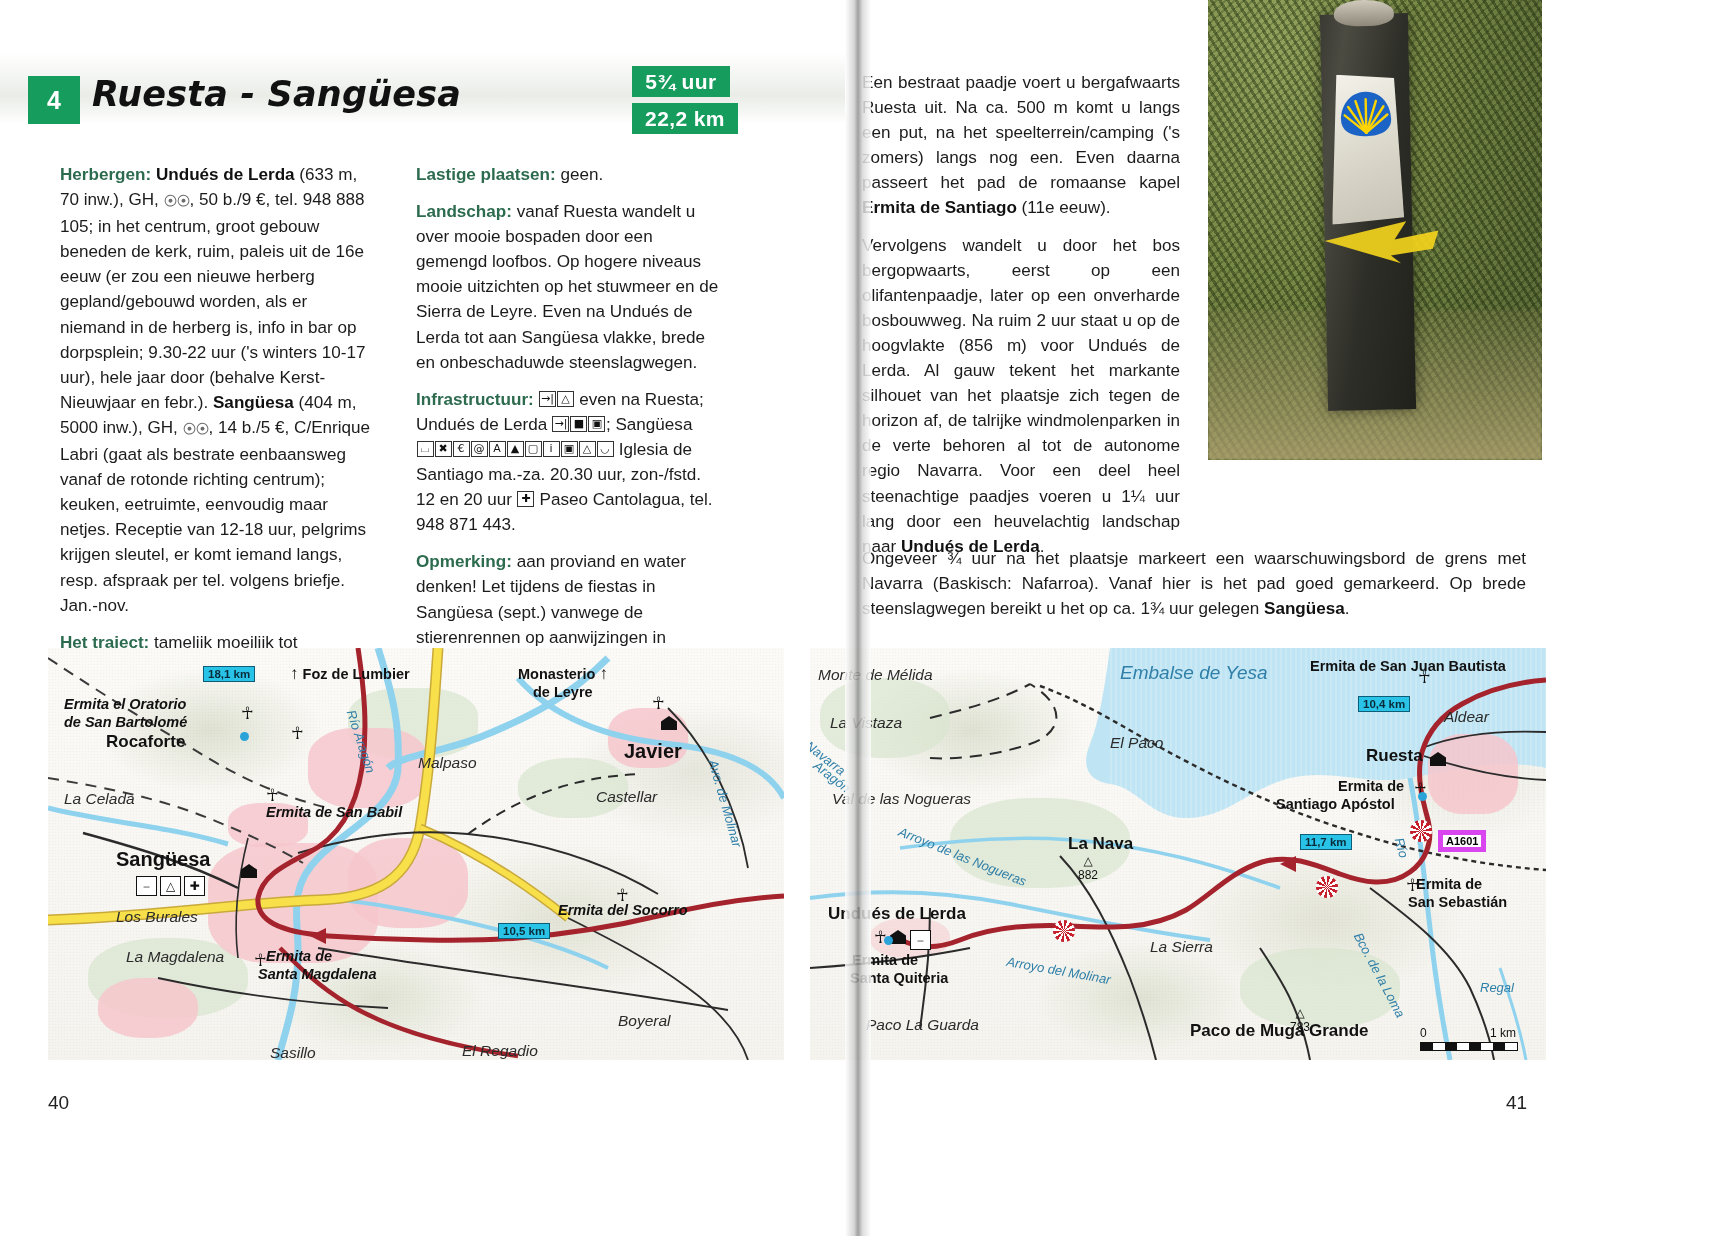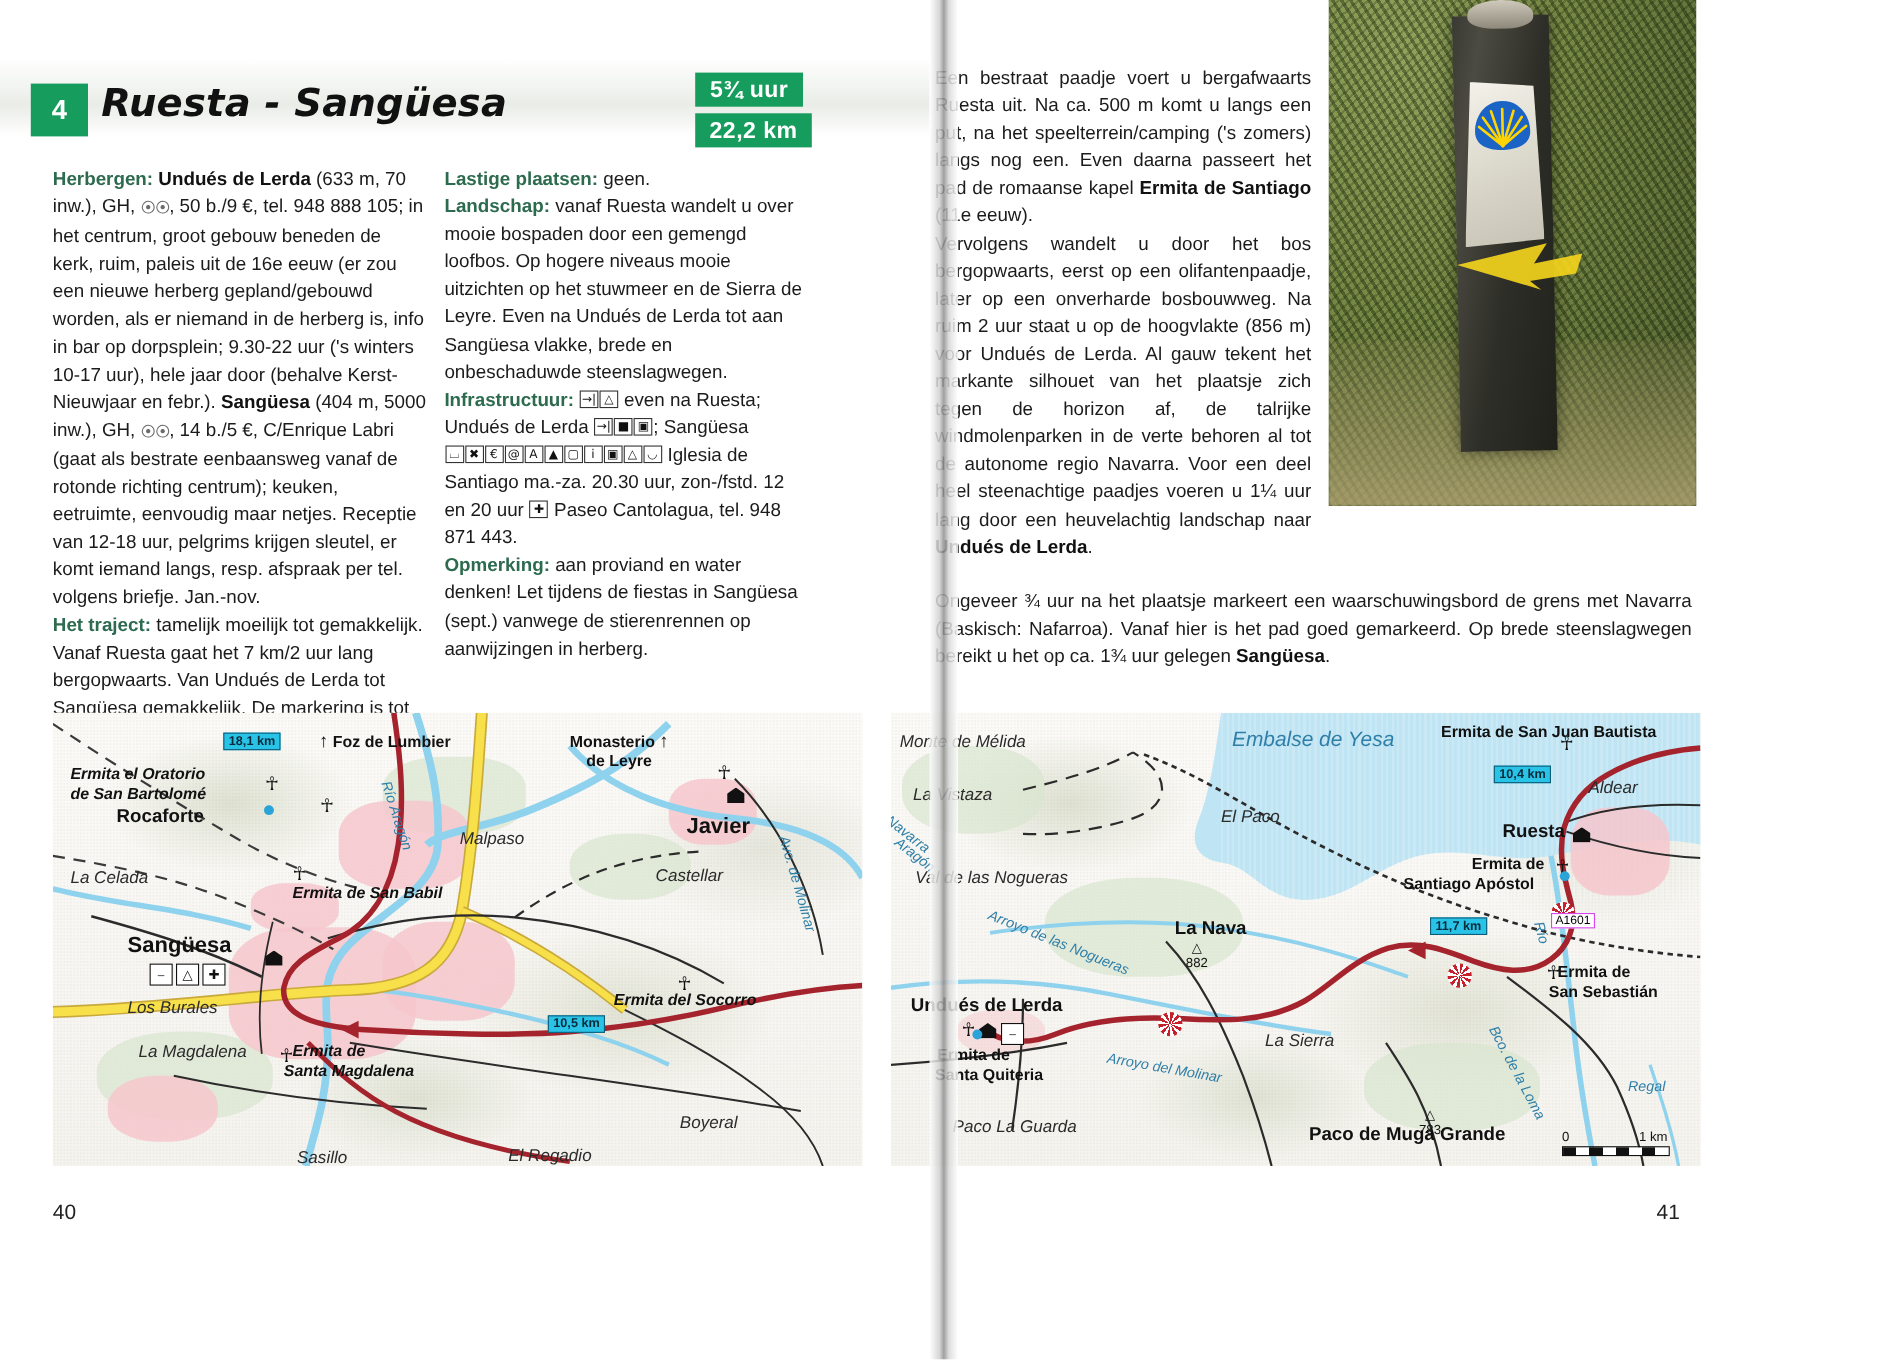--- a/index.html
+++ b/index.html
@@ -49,21 +49,21 @@
     font-size:17.1px;line-height:25.1px;color:#1b1b1b;
     text-align:left;
   }
   .col-l1{left:48px;top:150px;width:340px;}
   .col-l2{left:404px;top:150px;width:332px;}
   .col-r{left:850px;top:58px;width:342px;text-align:justify;}
   .col-r-wide{left:850px;top:534px;width:688px;text-align:justify;}
 
   .lbl{color:#2d6b4f;font-weight:bold;}
   b{font-weight:bold;color:#111;}
-  p{margin:0;}
+  p{margin:12px;}
 
   
   .pic{
     display:inline-block;border:1.3px solid #333;
     width:15px;height:14px;line-height:13px;text-align:center;
     font-size:11px;vertical-align:-2px;margin:0 .5px;color:#111;
     font-family:"DejaVu Sans", sans-serif;overflow:hidden;
   }
   .picgrp{white-space:nowrap;}
   .dot2{display:inline-block;font-size:14px;letter-spacing:-1px;vertical-align:-1px;color:#6b6b6b;}
@@ -137,21 +137,21 @@
     font-family:"Liberation Sans", sans-serif;white-space:nowrap;
   }
   .mlabel{position:absolute;white-space:nowrap;font-family:"Liberation Sans", sans-serif;color:#111;}
   .m-town{font-size:20px;font-weight:bold;}
   .m-town-sm{font-size:17px;font-weight:bold;}
   .m-poi{font-size:14.5px;font-weight:bold;font-style:italic;}
   .m-poi-u{font-size:14.5px;font-weight:bold;}
   .m-area{font-size:15.5px;font-style:italic;color:#2b2b2b;}
   .m-water{font-size:19px;font-style:italic;color:#2f7fa8;}
   .m-riv{font-size:13px;font-style:italic;color:#2f7fa8;}
-  .m-hwy{position:absolute;font-size:11px;font-weight:normal;border:1px solid #d946ef;background:#fff;padding:0 3px;}
+  .m-hwy{position:absolute;font-size:11px;font-weight:bold;border:5px solid #d946ef;background:#fff;padding:0 3px;margin-left:28px;}
 
   .chapel{position:absolute;font-size:17px;line-height:15px;color:#111;font-family:"DejaVu Sans", sans-serif;}
   .bluedot{position:absolute;width:9px;height:9px;border-radius:50%;background:#2aa3d8;}
   .blackhouse{position:absolute;width:16px;height:14px;background:#111;clip-path:polygon(50% 0,100% 40%,100% 100%,0 100%,0 40%);}
   .sunburst{position:absolute;width:22px;height:22px;border-radius:50%;
     background:conic-gradient(#c5202c 0 18deg,#fff 18deg 36deg,#c5202c 36deg 54deg,#fff 54deg 72deg,#c5202c 72deg 90deg,#fff 90deg 108deg,#c5202c 108deg 126deg,#fff 126deg 144deg,#c5202c 144deg 162deg,#fff 162deg 180deg,#c5202c 180deg 198deg,#fff 198deg 216deg,#c5202c 216deg 234deg,#fff 234deg 252deg,#c5202c 252deg 270deg,#fff 270deg 288deg,#c5202c 288deg 306deg,#fff 306deg 324deg,#c5202c 324deg 342deg,#fff 342deg 360deg);}
   .peak{position:absolute;font-size:12px;text-align:center;color:#111;}
   .icons-row{position:absolute;display:flex;gap:3px;}
   .icons-row .ib{width:19px;height:18px;border:1.4px solid #111;background:#fff;
     display:flex;align-items:center;justify-content:center;font-size:12px;

